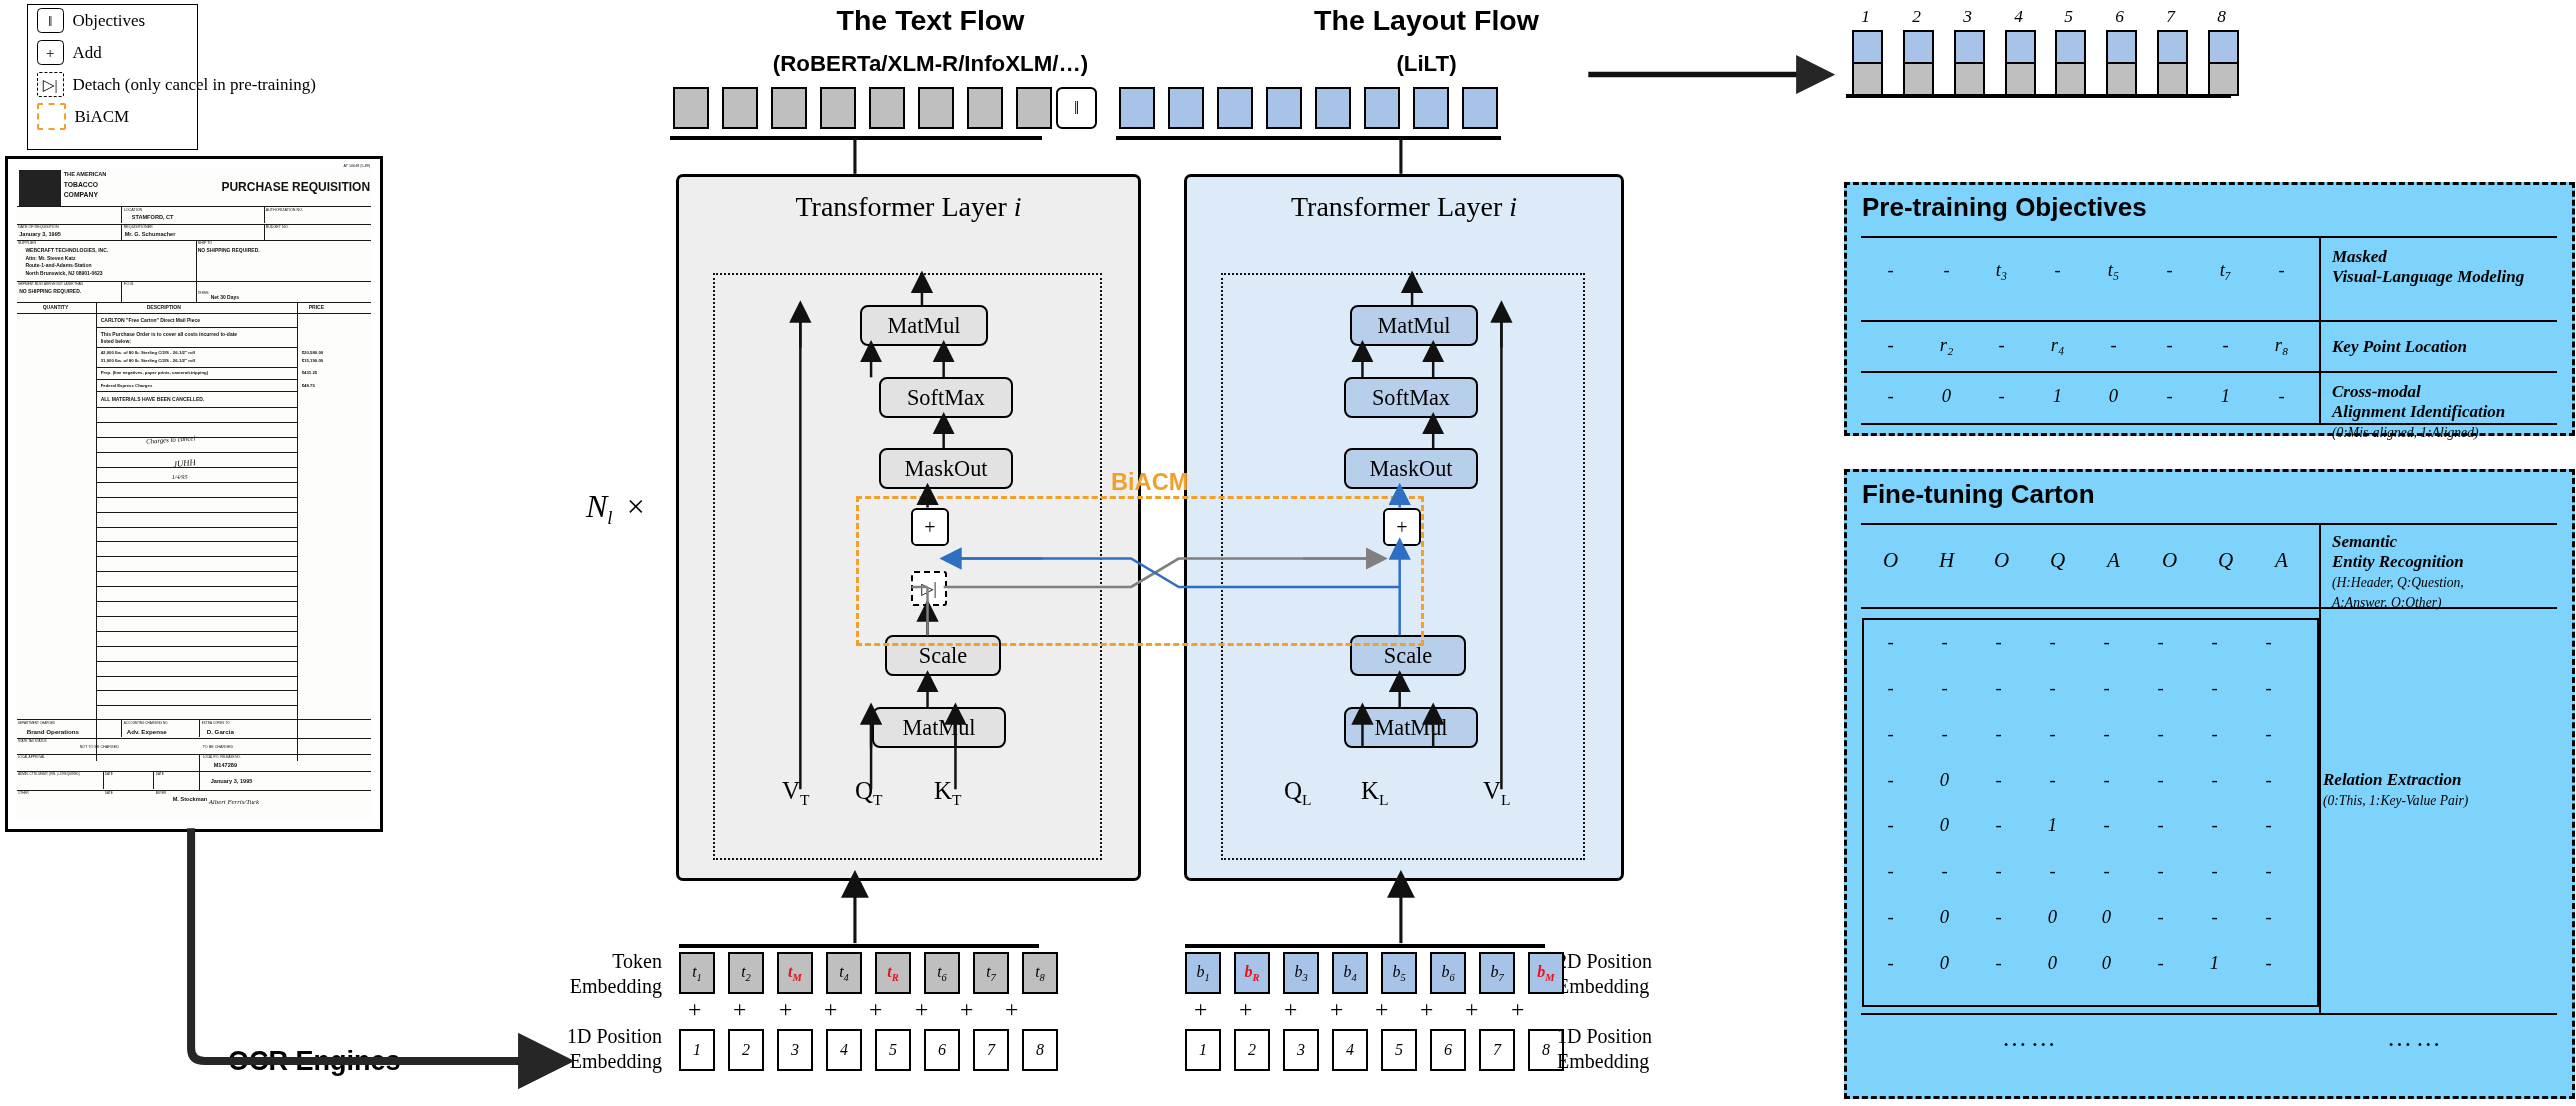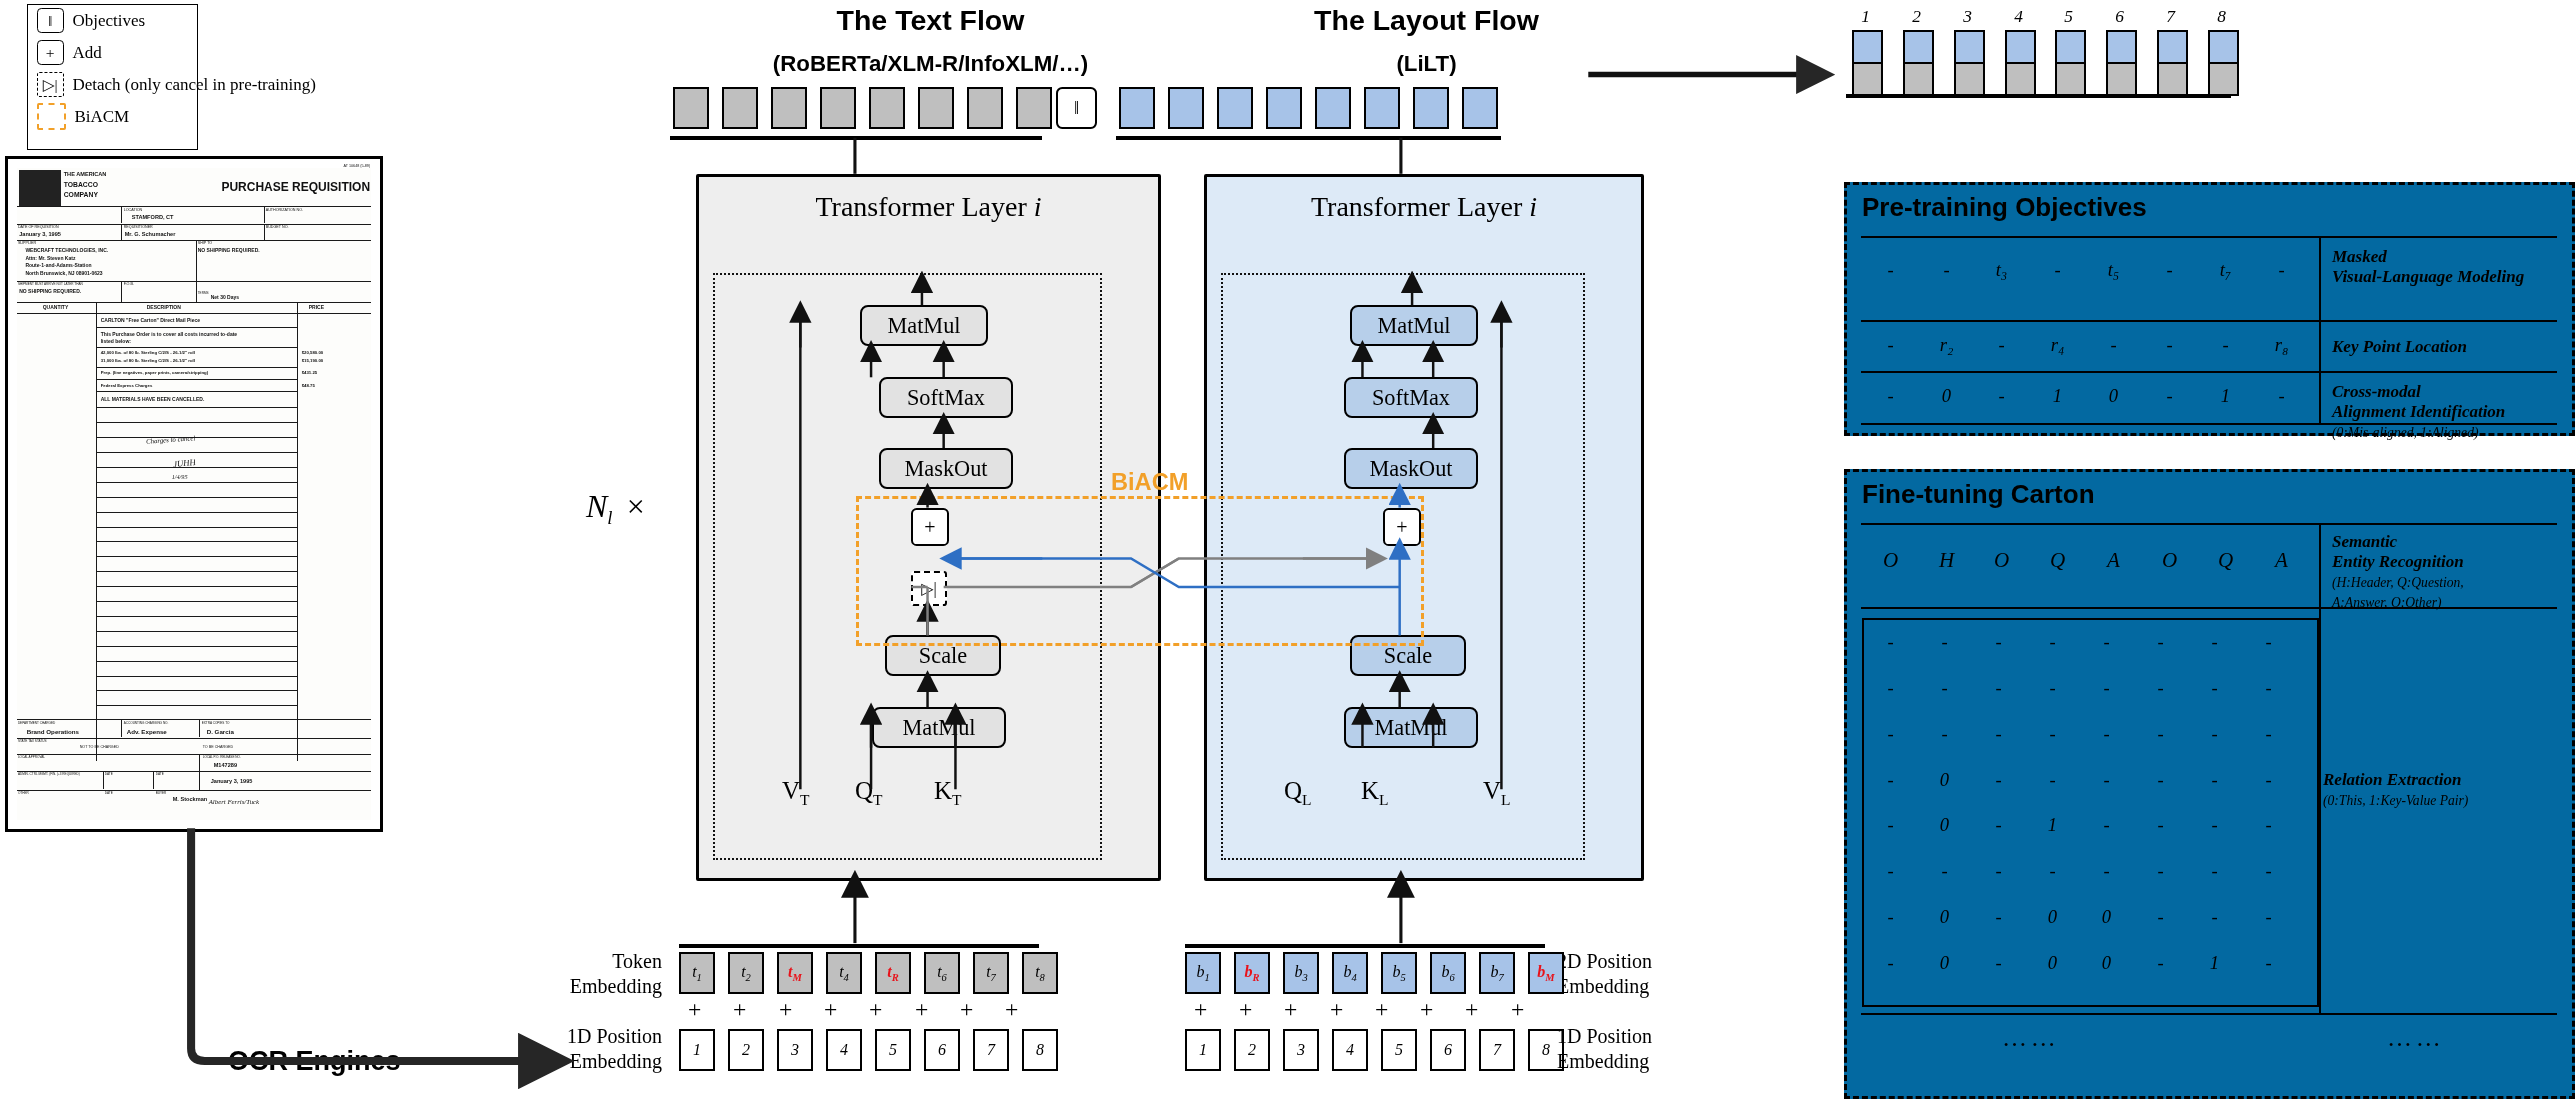--- a/index.html
+++ b/index.html
@@ -34,42 +34,42 @@
        display:flex;align-items:center;justify-content:center;font-size:16px;}
   .tok.gray{background:#bfbfbf;}
   .tok.blue{background:#a7c3e8;}
 
   .concat{width:37px;height:38px;border:2.5px solid #000;border-radius:6.2px;background:#fff;
           display:flex;align-items:center;justify-content:center;font-size:18.6px;}
 
   .hbar{position:absolute;height:4.3px;background:#000;}
 
   
-  .panel{position:absolute;border:3.1px solid #000;border-radius:2px;margin-left:20px;}
+  .panel{position:absolute;border:3.1px solid #000;border-radius:7px;}
   .panel.textp{background:#eeeeee;}
   .panel.layoutp{background:#ddeaf7;}
   .panel-title{position:absolute;width:100%;text-align:center;font-size:28px;top:13.6px;}
   .dotted{position:absolute;border:2.5px dotted #111;}
 
   .op{position:absolute;border:2.5px solid #000;border-radius:8px;
       display:flex;align-items:center;justify-content:center;font-size:22.3px;
       height:37px;}
   .op.gray{background:#e2e2e2;}
   .op.blue{background:#b7cfea;}
 
   .plusbox{position:absolute;width:34px;height:34px;border:2.5px solid #000;border-radius:5.6px;
            background:#fff;display:flex;align-items:center;justify-content:center;font-size:20px;}
   .detachbox{position:absolute;width:32px;height:31px;border:2.5px dashed #000;border-radius:3.1px;
              background:#fff;display:flex;align-items:center;justify-content:center;font-size:16px;}
   .biacm-box{position:absolute;border:3.1px dashed #F2A029;}
   .biacm-lbl{position:absolute;color:#F2A029;font-family:"Liberation Sans",sans-serif;
              font-weight:bold;font-size:23.6px;}
 
   
-  .rpanel{position:absolute;border:3.1px dashed #000;background:#0369a1;}
+  .rpanel{position:absolute;border:3.1px dashed #000;background:#7dd3fc;}
   .rtitle{font-family:"Liberation Sans",sans-serif;font-weight:bold;font-size:26px;}
   .rline{position:absolute;background:#000;height:1.9px;}
   .rvline{position:absolute;background:#000;width:1.9px;}
   .rcell{position:absolute;text-align:center;font-size:18.6px;}
   .rlab{position:absolute;font-weight:bold;font-size:17px;line-height:1.18;font-style:italic;}
   .rsub{font-weight:normal;font-size:13.6px;}
 
   
   .obar{position:absolute;width:27px;border:2.5px solid #000;}
   .obar .up{height:30px;background:#a7c3e8;border-bottom:2.5px solid #000;}

